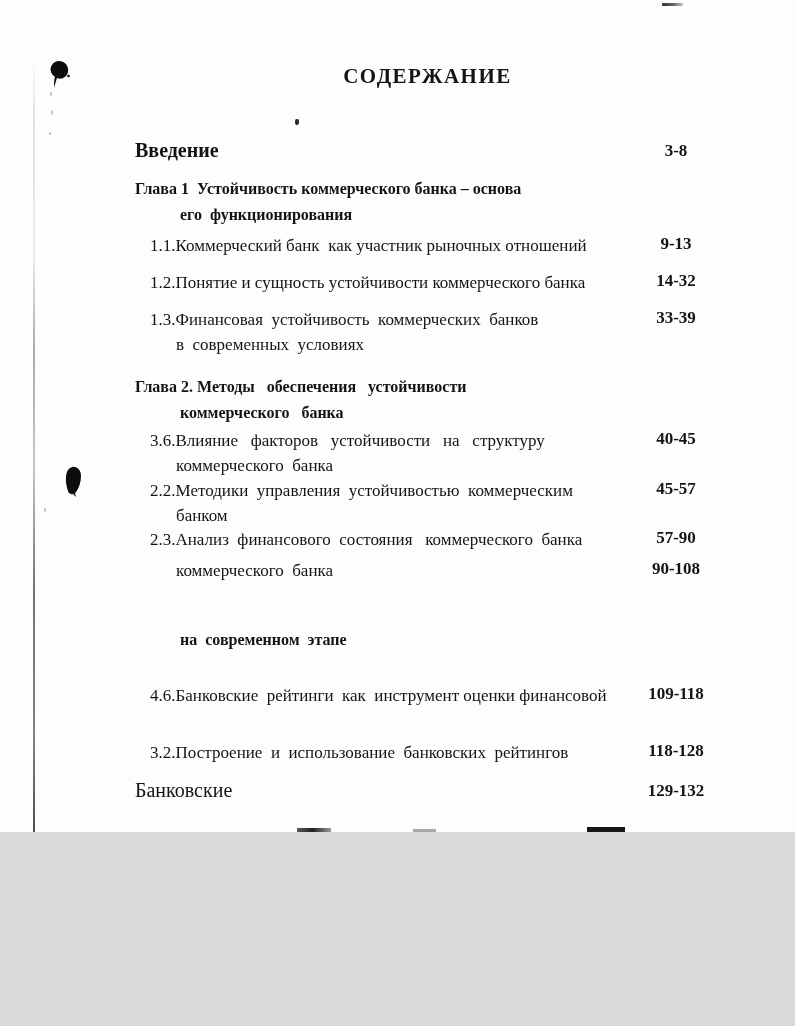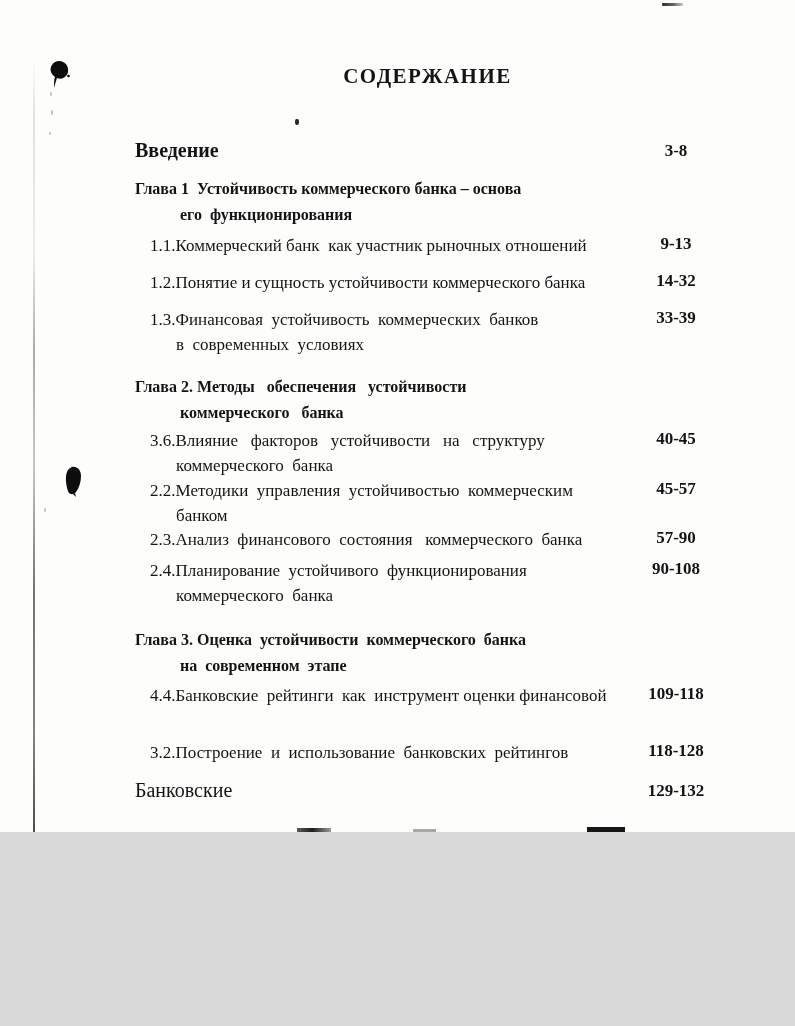--- a/index.html
+++ b/index.html
@@ -145,32 +145,30 @@
       <div class="line l2">банком</div>
       <div class="pages">45-57</div>
     </div>
 
     <div class="row sub" style="top:527px;">
       <div class="line l1">2.3.Анализ  финансового  состояния   коммерческого  банка</div>
       <div class="pages">57-90</div>
     </div>
 
     <div class="row sub" style="top:558px;">
-      <div class="line l1">2.4.Планирование  устойчивого  функционирования</div>
       <div class="line l2">коммерческого  банка</div>
       <div class="pages">90-108</div>
     </div>
 
     <div class="row chapter" style="top:627px;">
-      <div class="line l1">Глава 3. Оценка  устойчивости  коммерческого  банка</div>
       <div class="line l2">на  современном  этапе</div>
     </div>
 
     <div class="row sub" style="top:683px;">
-      <div class="line l1">4.4.Банковские  рейтинги  как  инструмент оценки финансовой</div>
+      <div class="line l1">4.6.Банковские  рейтинги  как  инструмент оценки финансовой</div>
       <div class="pages">109-118</div>
     </div>
 
     <div class="row sub" style="top:740px;">
       <div class="line l1">3.2.Построение  и  использование  банковских  рейтингов</div>
       <div class="pages">118-128</div>
     </div>
 
     <div class="row lvl-end" style="top:779px;">
       <div class="line">Банковские</div>

